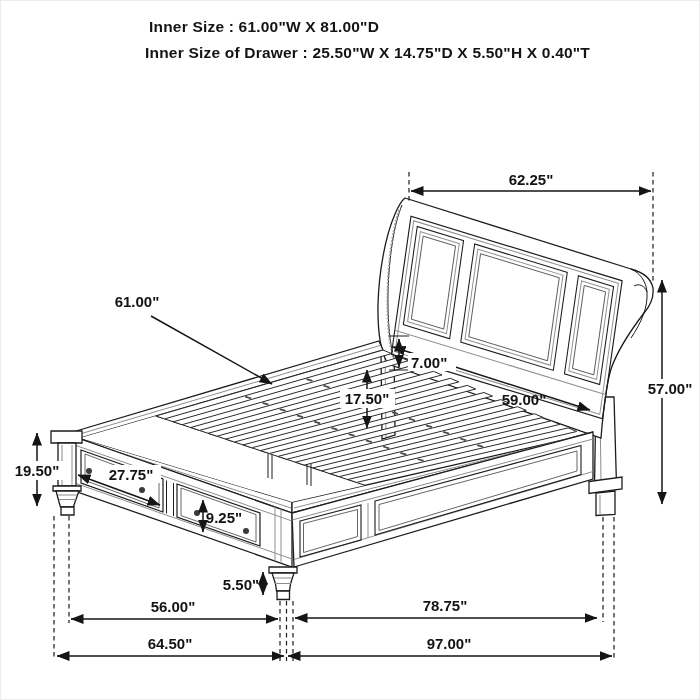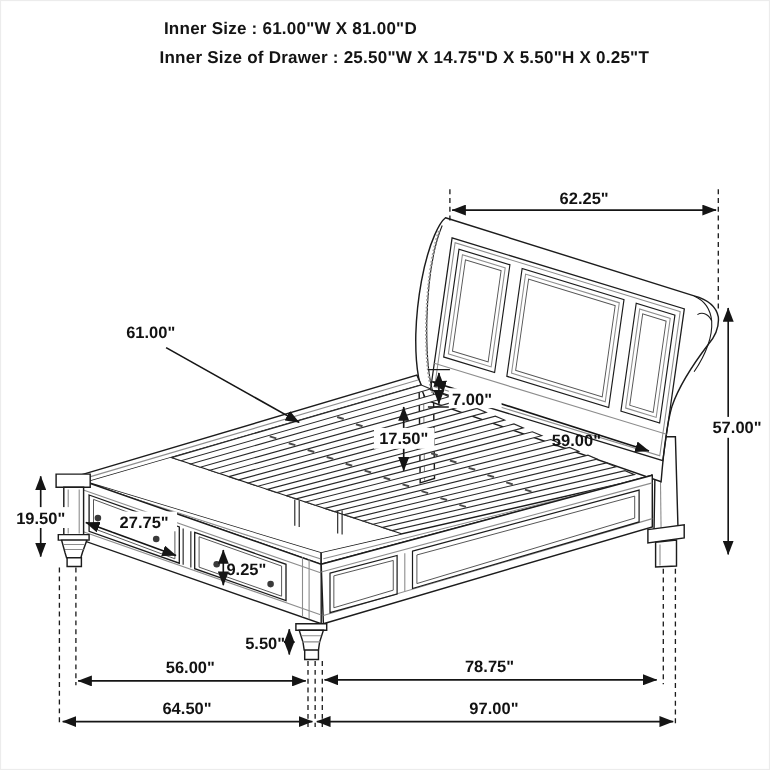--- a/index.html
+++ b/index.html
@@ -22,21 +22,21 @@
   .dimline{stroke:#151515;stroke-width:1.5;fill:none;}
   .ext{stroke:#1c1c1c;stroke-width:1.2;fill:none;stroke-dasharray:4.5 3.5;}
   .dim{font:700 15px "Liberation Sans",sans-serif;fill:#121212;}
   .mid{text-anchor:middle;}
 </style>
 </head>
 <body>
 
 <div class="stage">
   <div class="hdr l1">Inner Size : 61.00"W X 81.00"D</div>
-  <div class="hdr l2">Inner Size of Drawer : 25.50"W X 14.75"D X 5.50"H X 0.25"T</div>
+  <div class="hdr l2">Inner Size of Drawer : 25.50"W X 14.75"D X 5.50"H X 0.40"T</div>
 
   <svg width="700" height="700" viewBox="0 0 700 700">
     <defs>
       <marker id="ah" markerUnits="userSpaceOnUse" markerWidth="13" markerHeight="10" refX="12.5" refY="5" orient="auto-start-reverse">
         <path d="M0 0 L13 5 L0 10 Z" fill="#151515"></path>
       </marker>
     </defs>
 
     <g>
       <path class="face" d="M595 396 L613 396 L615.5 484 L593.5 484 Z"></path>

